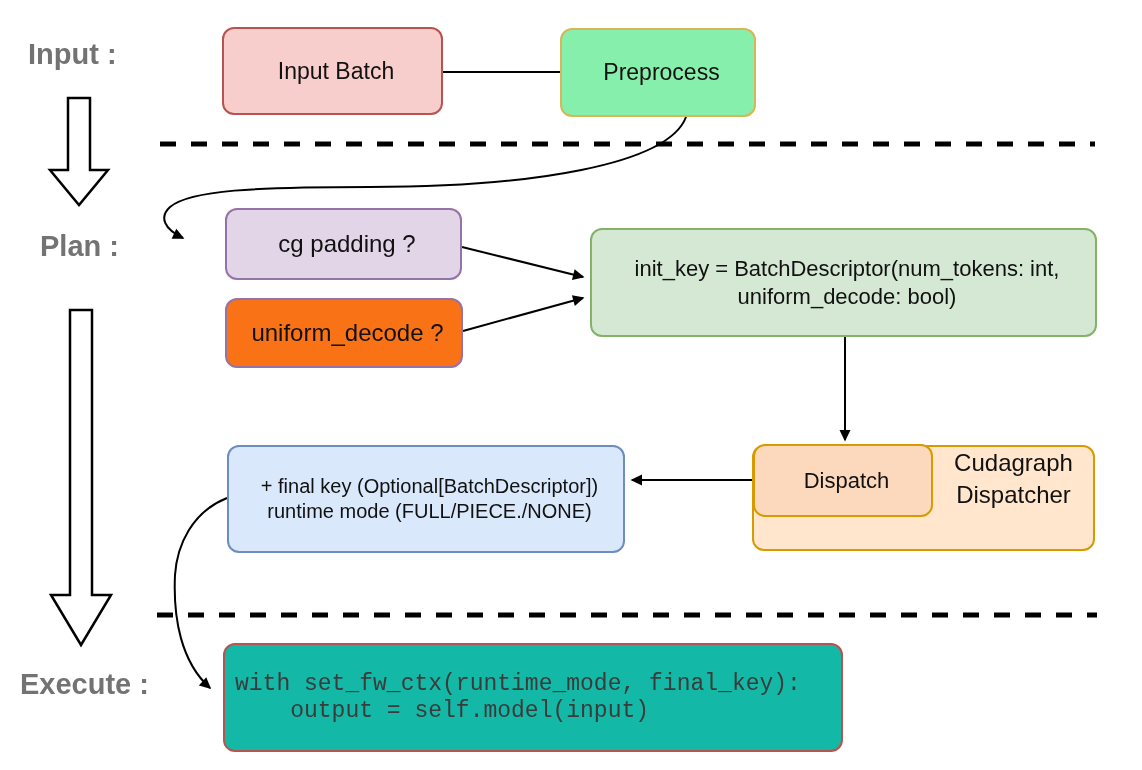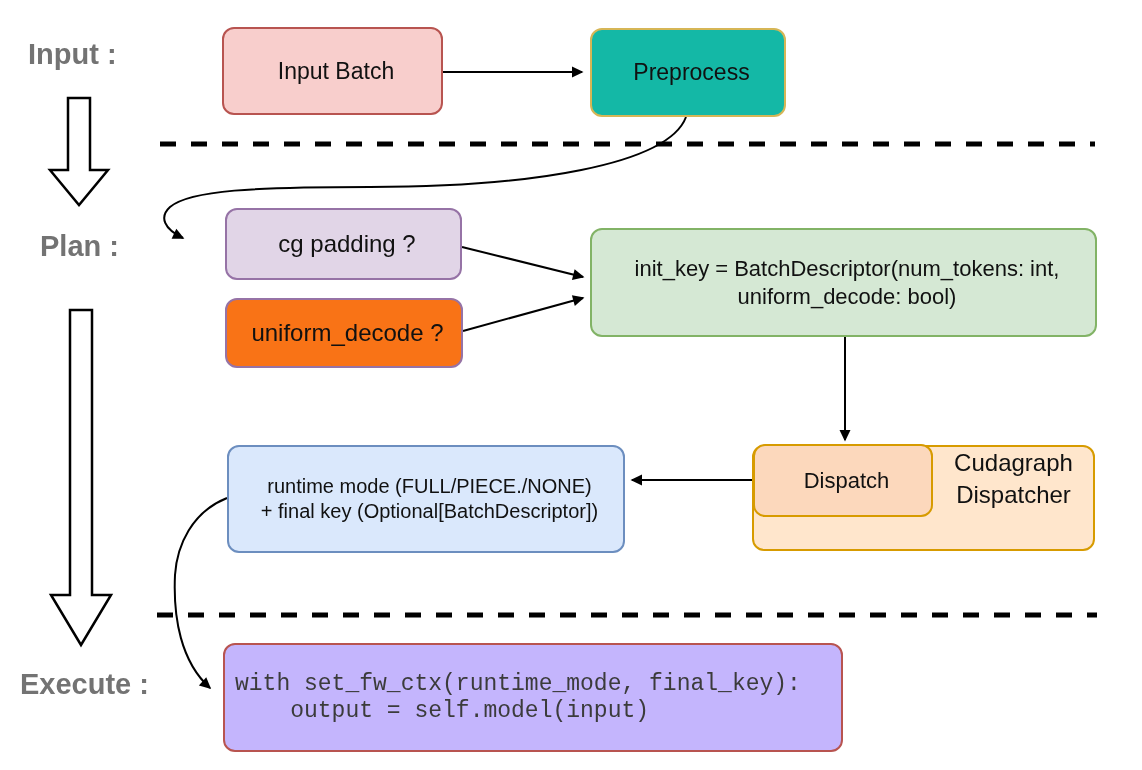--- a/index.html
+++ b/index.html
@@ -29,22 +29,22 @@
     text-align:center;
     line-height:1.25;
     box-sizing:border-box;
     padding-left:7px;
   }
   .node-input-batch{
     left:222px;top:27px;width:221px;height:88px;
     background:#f8cecc;border:2px solid #b85450;font-size:23px;
   }
   .node-preprocess{
-    left:590px;top:28px;width:196px;height:89px;
-    background:#14b8a6;border:2px solid #d6b656;font-size:23px;
+    left:560px;top:28px;width:196px;height:89px;
+    background:#86efac;border:2px solid #d6b656;font-size:23px;
   }
   .node-cg-padding{
     left:225px;top:208px;width:237px;height:72px;
     background:#e1d5e7;border:2px solid #9673a6;font-size:24px;
   }
   .node-uniform-decode{
     left:225px;top:298px;width:238px;height:70px;
     background:#f97316;border:2px solid #9673a6;font-size:24px;
   }
   .node-init-key{
@@ -66,21 +66,21 @@
     display:flex;flex-direction:column;align-items:center;
     font-size:24px;line-height:1.35;
   }
   .node-dispatch{
     left:753px;top:444px;width:180px;height:73px;
     background:#fcd8bc;border:2px solid #d79b00;font-size:22px;
     z-index:2;
   }
   .node-execute-code{
     left:223px;top:643px;width:620px;height:109px;
-    background:#c4b5fd;border:2px solid #b85450;
+    background:#14b8a6;border:2px solid #b85450;
     align-items:flex-start;
     padding-left:10px;
     font-family:"Liberation Mono", monospace;
     font-size:23px;
     color:#3b3b3b;
     line-height:27px;
   }
   .code-line{white-space:pre;}
   .lbl-input{left:28px;top:38px;}
   .lbl-plan{left:40px;top:230px;}
@@ -132,22 +132,22 @@
   <div class="node node-uniform-decode">
     <span>uniform_decode ?</span>
   </div>
 
   <div class="node node-init-key">
     <div>init_key = BatchDescriptor(num_tokens: int,</div>
     <div>uniform_decode: bool)</div>
   </div>
 
   <div class="node node-runtime">
+    <div>+ final key (Optional[BatchDescriptor])</div>
     <div>runtime mode (FULL/PIECE./NONE)</div>
-    <div>+ final key (Optional[BatchDescriptor])</div>
   </div>
 
   <div class="node node-cudagraph">
     <div class="cudagraph-text">
       <div>Cudagraph</div>
       <div>Dispatcher</div>
     </div>
   </div>
 
   <div class="node node-dispatch">

